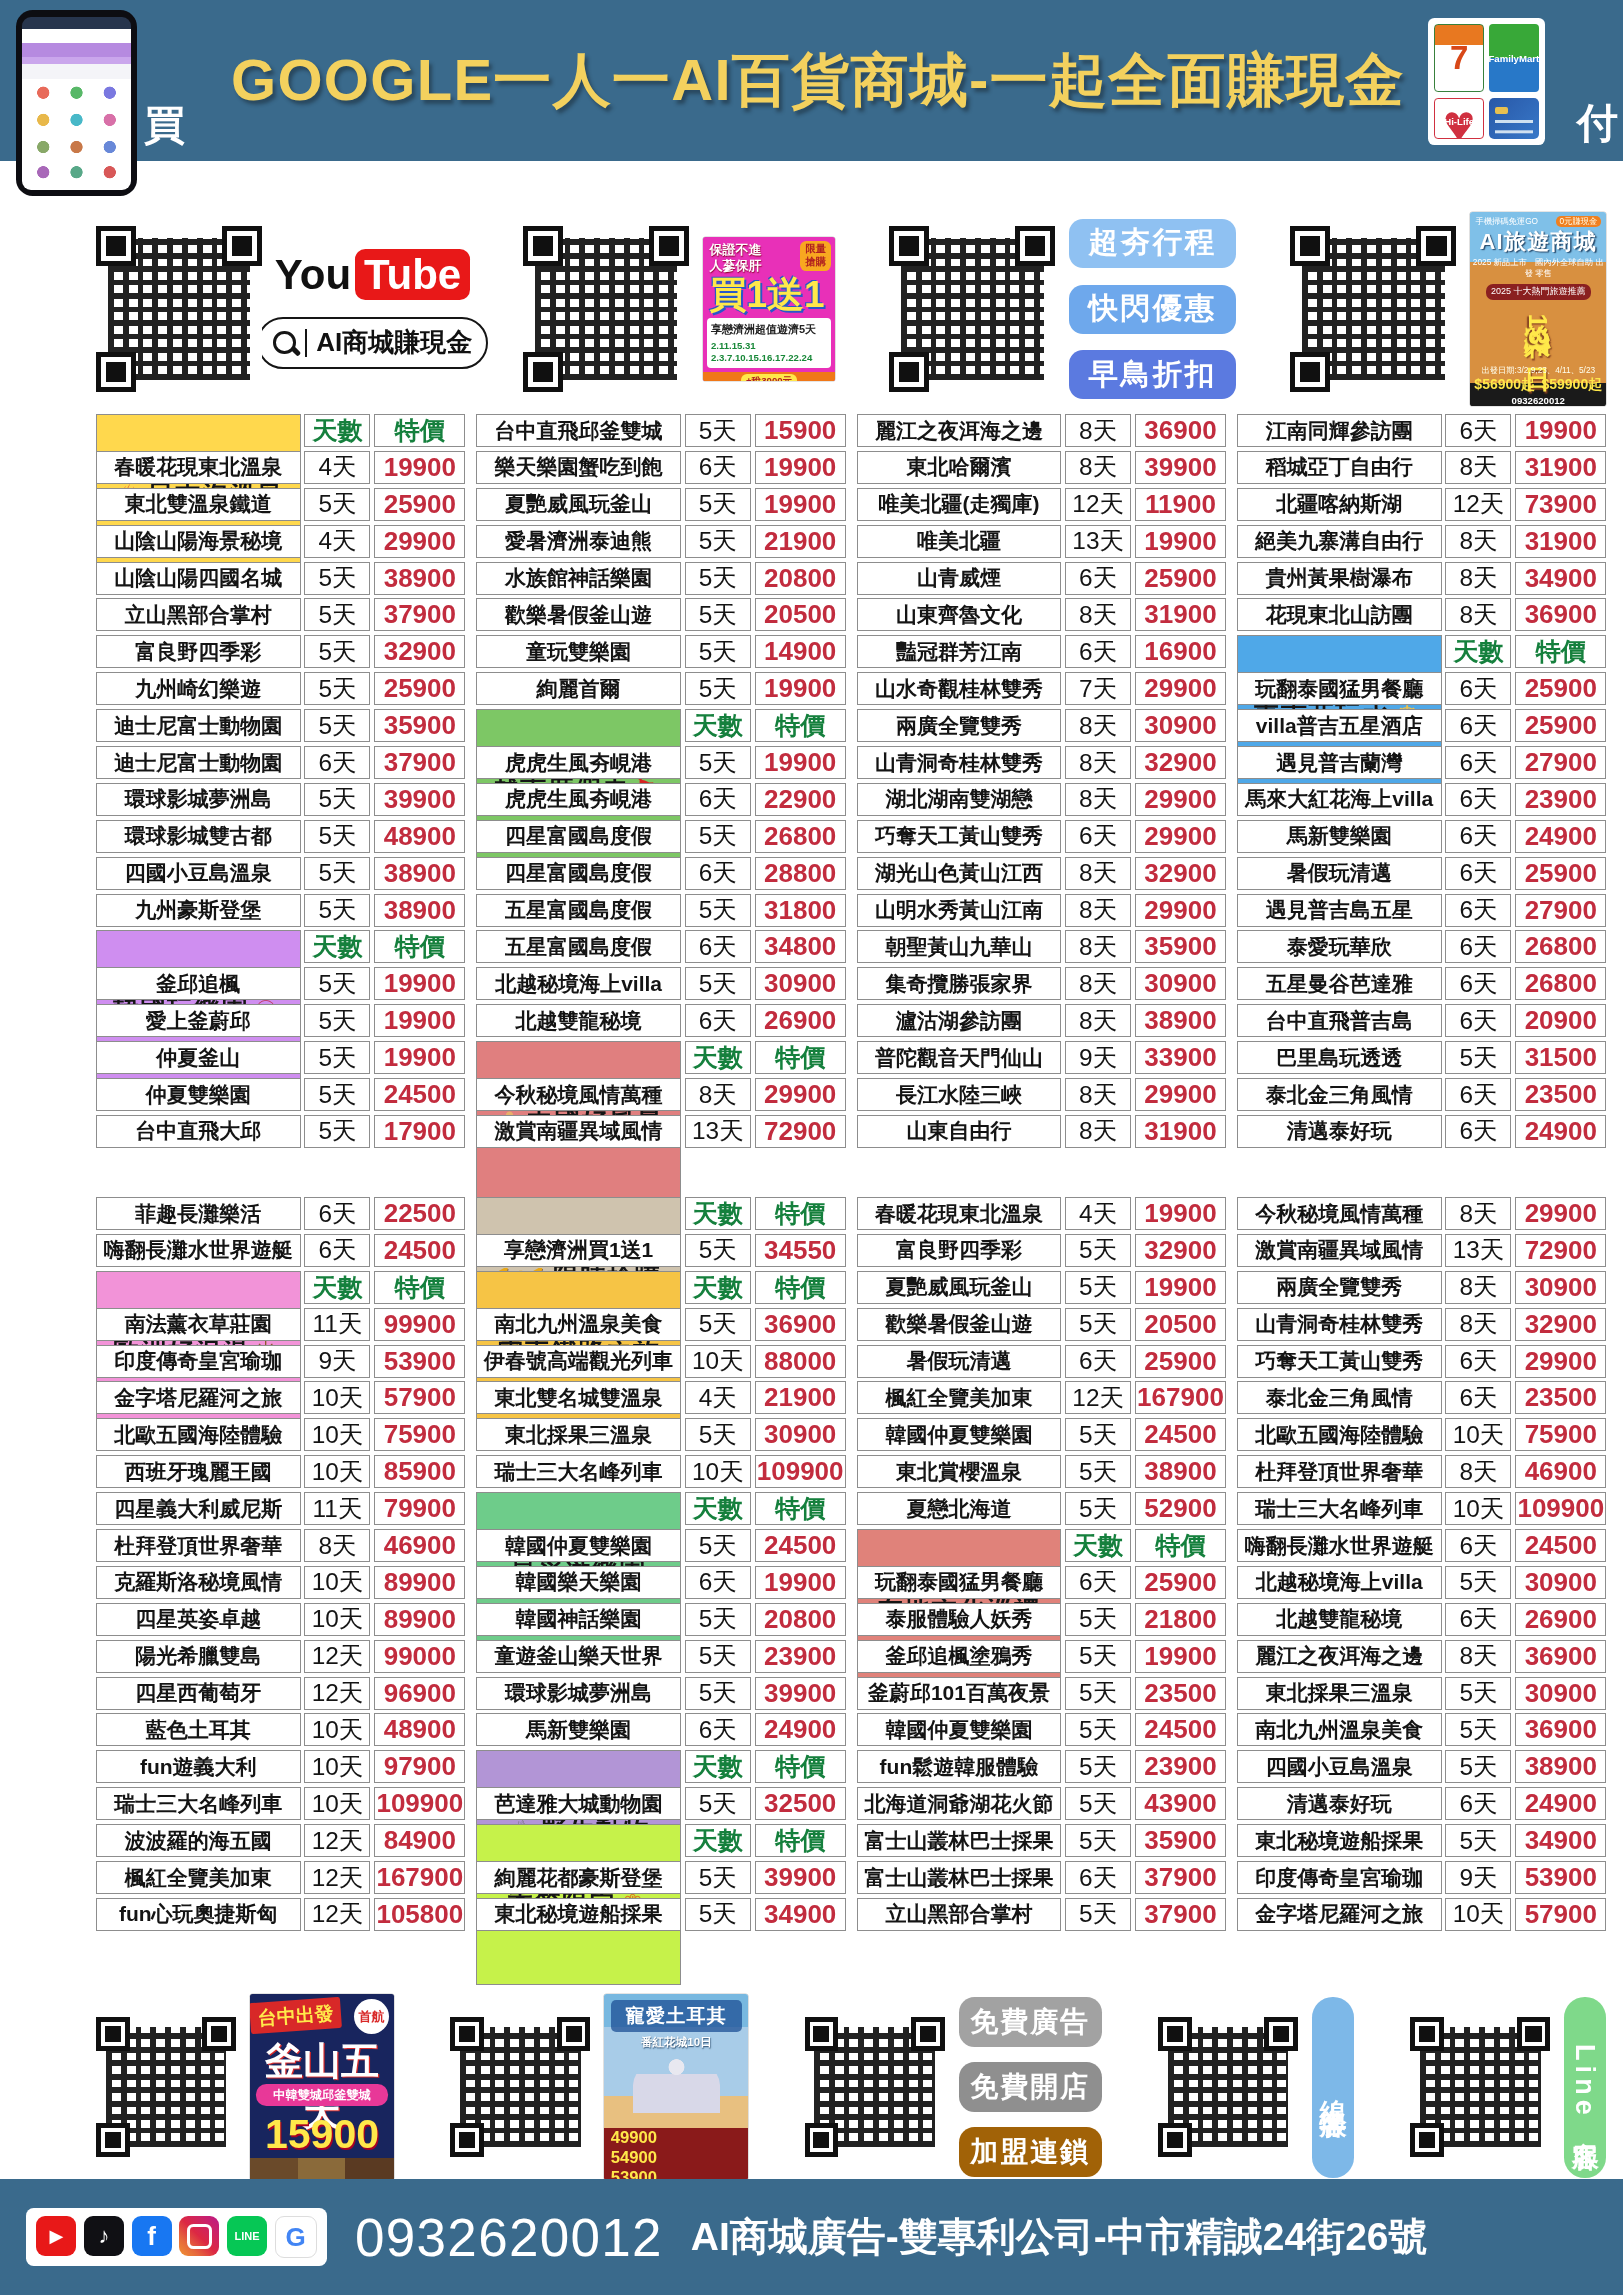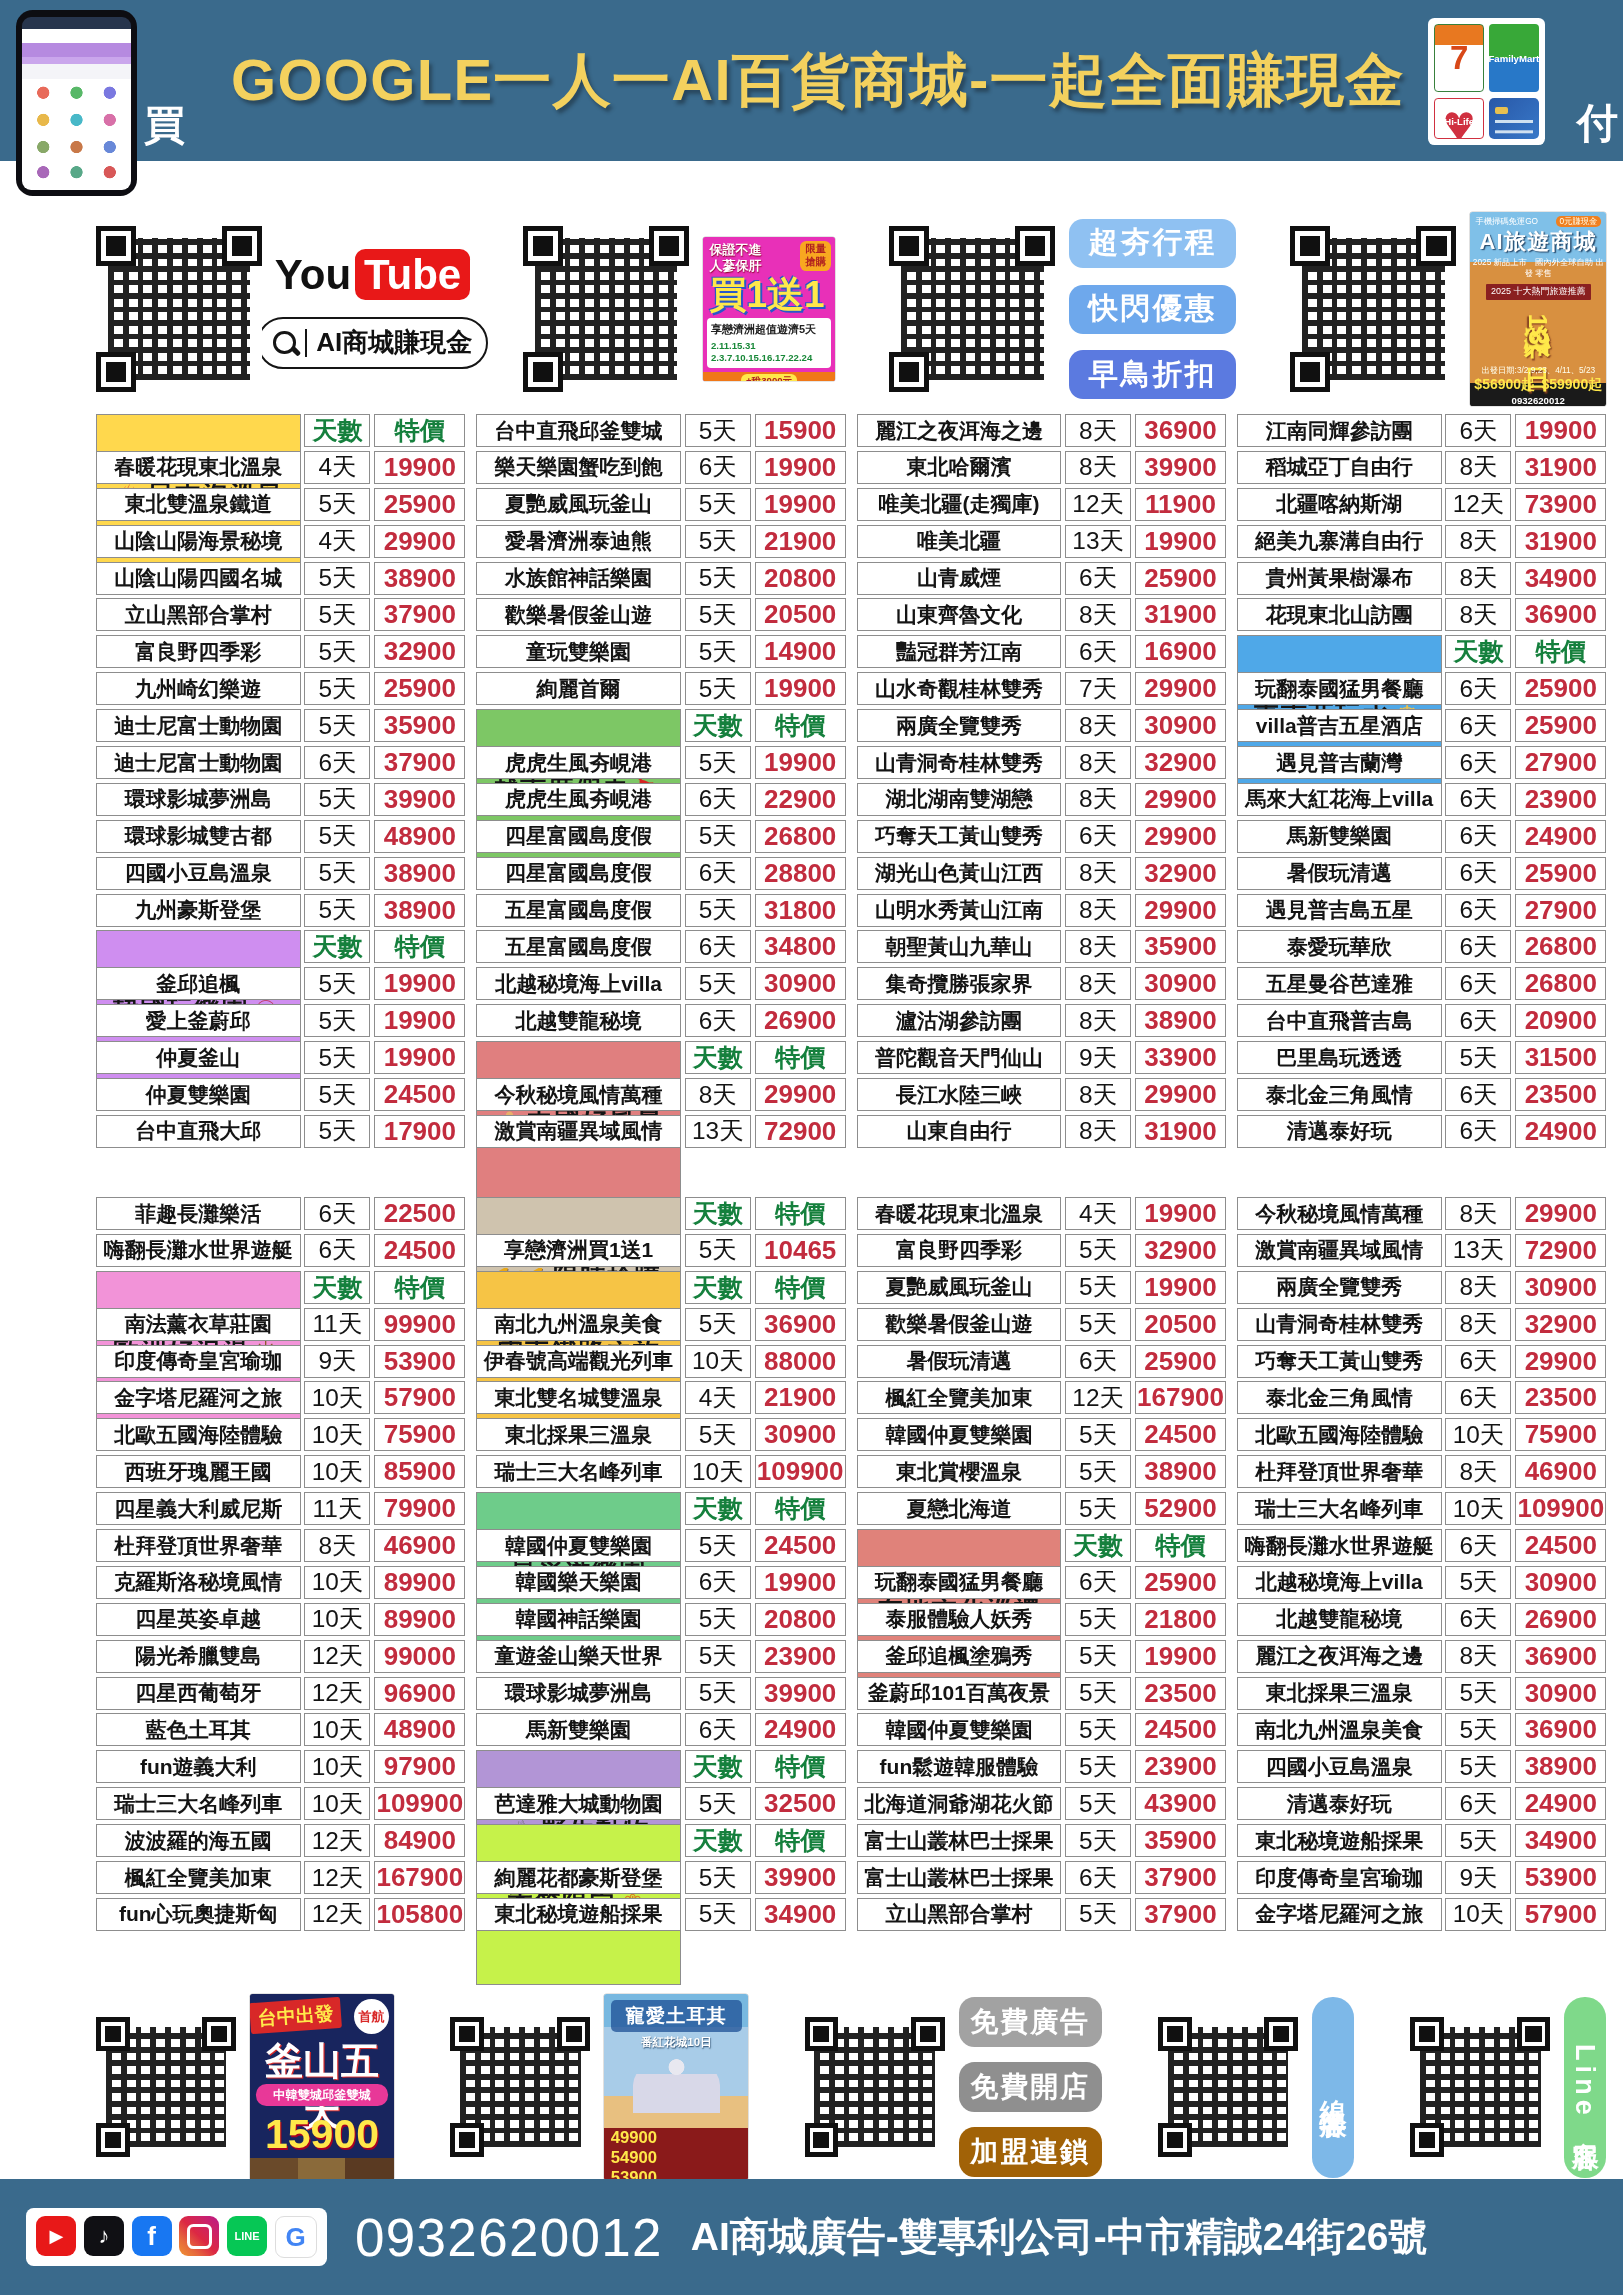--- a/index.html
+++ b/index.html
@@ -78,21 +78,21 @@
   .pp-bot{background:#f07818;flex:1;color:#fff;text-align:center;position:relative;padding-top:2.6px;}
   .pp-tax{font-size:9.6px;background:#ffe84a;color:#b02020;border-radius:6.4px;padding:0.6px 5.1px;font-weight:bold;}
   .pp-price{font-size:40px;font-weight:bold;line-height:1.05;text-shadow:1.3px 1.9px 1.3px #903;}
   .pp-note{font-size:9.6px;font-weight:bold;}
 
   .travel{width:136px;height:194px;background:linear-gradient(180deg,#7fc0e8 0 26%,#d89040 26% 88%,#1a1a1a 88% 100%);display:flex;flex-direction:column;color:#fff;}
   .tp-small{font-size:8.3px;padding:3.9px 5.1px 0;display:flex;justify-content:space-between;}
   .tp-pill{background:#f08020;border-radius:5.1px;padding:0 3.9px;color:#ffe;}
   .tp-title{font-size:22px;font-weight:bold;text-align:center;letter-spacing:1.3px;text-shadow:1.3px 1.3px 1.3px #246;}
   .tp-sub{font-size:8.3px;text-align:center;}
-  .tp-banner{margin:5.1px auto 1.3px;background:#8a2020;font-size:9px;border-radius:1px;padding:1.3px 5.1px;width:fit-content;}
+  .tp-banner{margin:5.1px auto 1.3px;background:#8a2020;font-size:9px;border-radius:7px;padding:1.3px 5.1px;width:fit-content;}
   .tp-theme{font-size:26px;font-weight:bold;color:#ffe84a;writing-mode:vertical-rl;margin:2.6px auto 0;letter-spacing:2.6px;text-shadow:1.3px 1.3px 1.3px #842;height:83px;}
   .tp-dates{font-size:8.3px;text-align:center;color:#ffe;}
   .tp-prices{display:flex;justify-content:center;gap:6.4px;font-size:14px;font-weight:bold;color:#ffe84a;}
   .tp-foot{font-size:9.6px;text-align:center;font-weight:bold;padding-top:1.3px;}
 
   .busan{width:144px;height:186px;background:#18255e;position:relative;color:#fff;}
   .bp-ribbon{position:absolute;left:0;top:6.4px;background:#d82828;color:#ffe84a;font-size:19px;font-weight:bold;padding:2.6px 7.7px;transform:rotate(-4deg);border-radius:2.6px;}
   .bp-badge{position:absolute;right:5.1px;top:5.1px;width:35px;height:35px;border-radius:50%;background:#fff;color:#d82828;font-size:13px;font-weight:bold;display:flex;align-items:center;justify-content:center;}
   .bp-title{position:absolute;left:0;right:0;top:42px;text-align:center;font-size:38px;font-weight:bold;color:#fff;text-shadow:1.3px 1.3px 0 #d82828;}
   .bp-pill{position:absolute;left:6.4px;right:6.4px;top:90px;background:#e83898;border-radius:10.3px;font-size:12.2px;font-weight:bold;text-align:center;padding:2.6px 0;}
@@ -765,21 +765,21 @@
       </div>
     <div class="tcol">
         <div class="trow">
           <div class="c name hdr" style="background: rgb(207, 195, 174);"><span class="pre">1+1</span>限時搶購</div>
           <div class="c days hdrl">天數</div>
           <div class="c price hdrl">特價</div>
         </div>
         <div class="trow">
           <div class="c name">享戀濟洲買1送1</div>
           <div class="c days">5天</div>
-          <div class="c price">10465</div>
+          <div class="c price">34550</div>
         </div>
         <div class="trow">
           <div class="c name hdr" style="background: rgb(246, 196, 69);">電車鐵路之旅</div>
           <div class="c days hdrl">天數</div>
           <div class="c price hdrl">特價</div>
         </div>
         <div class="trow">
           <div class="c name">南北九州溫泉美食</div>
           <div class="c days">5天</div>
           <div class="c price">36900</div>

